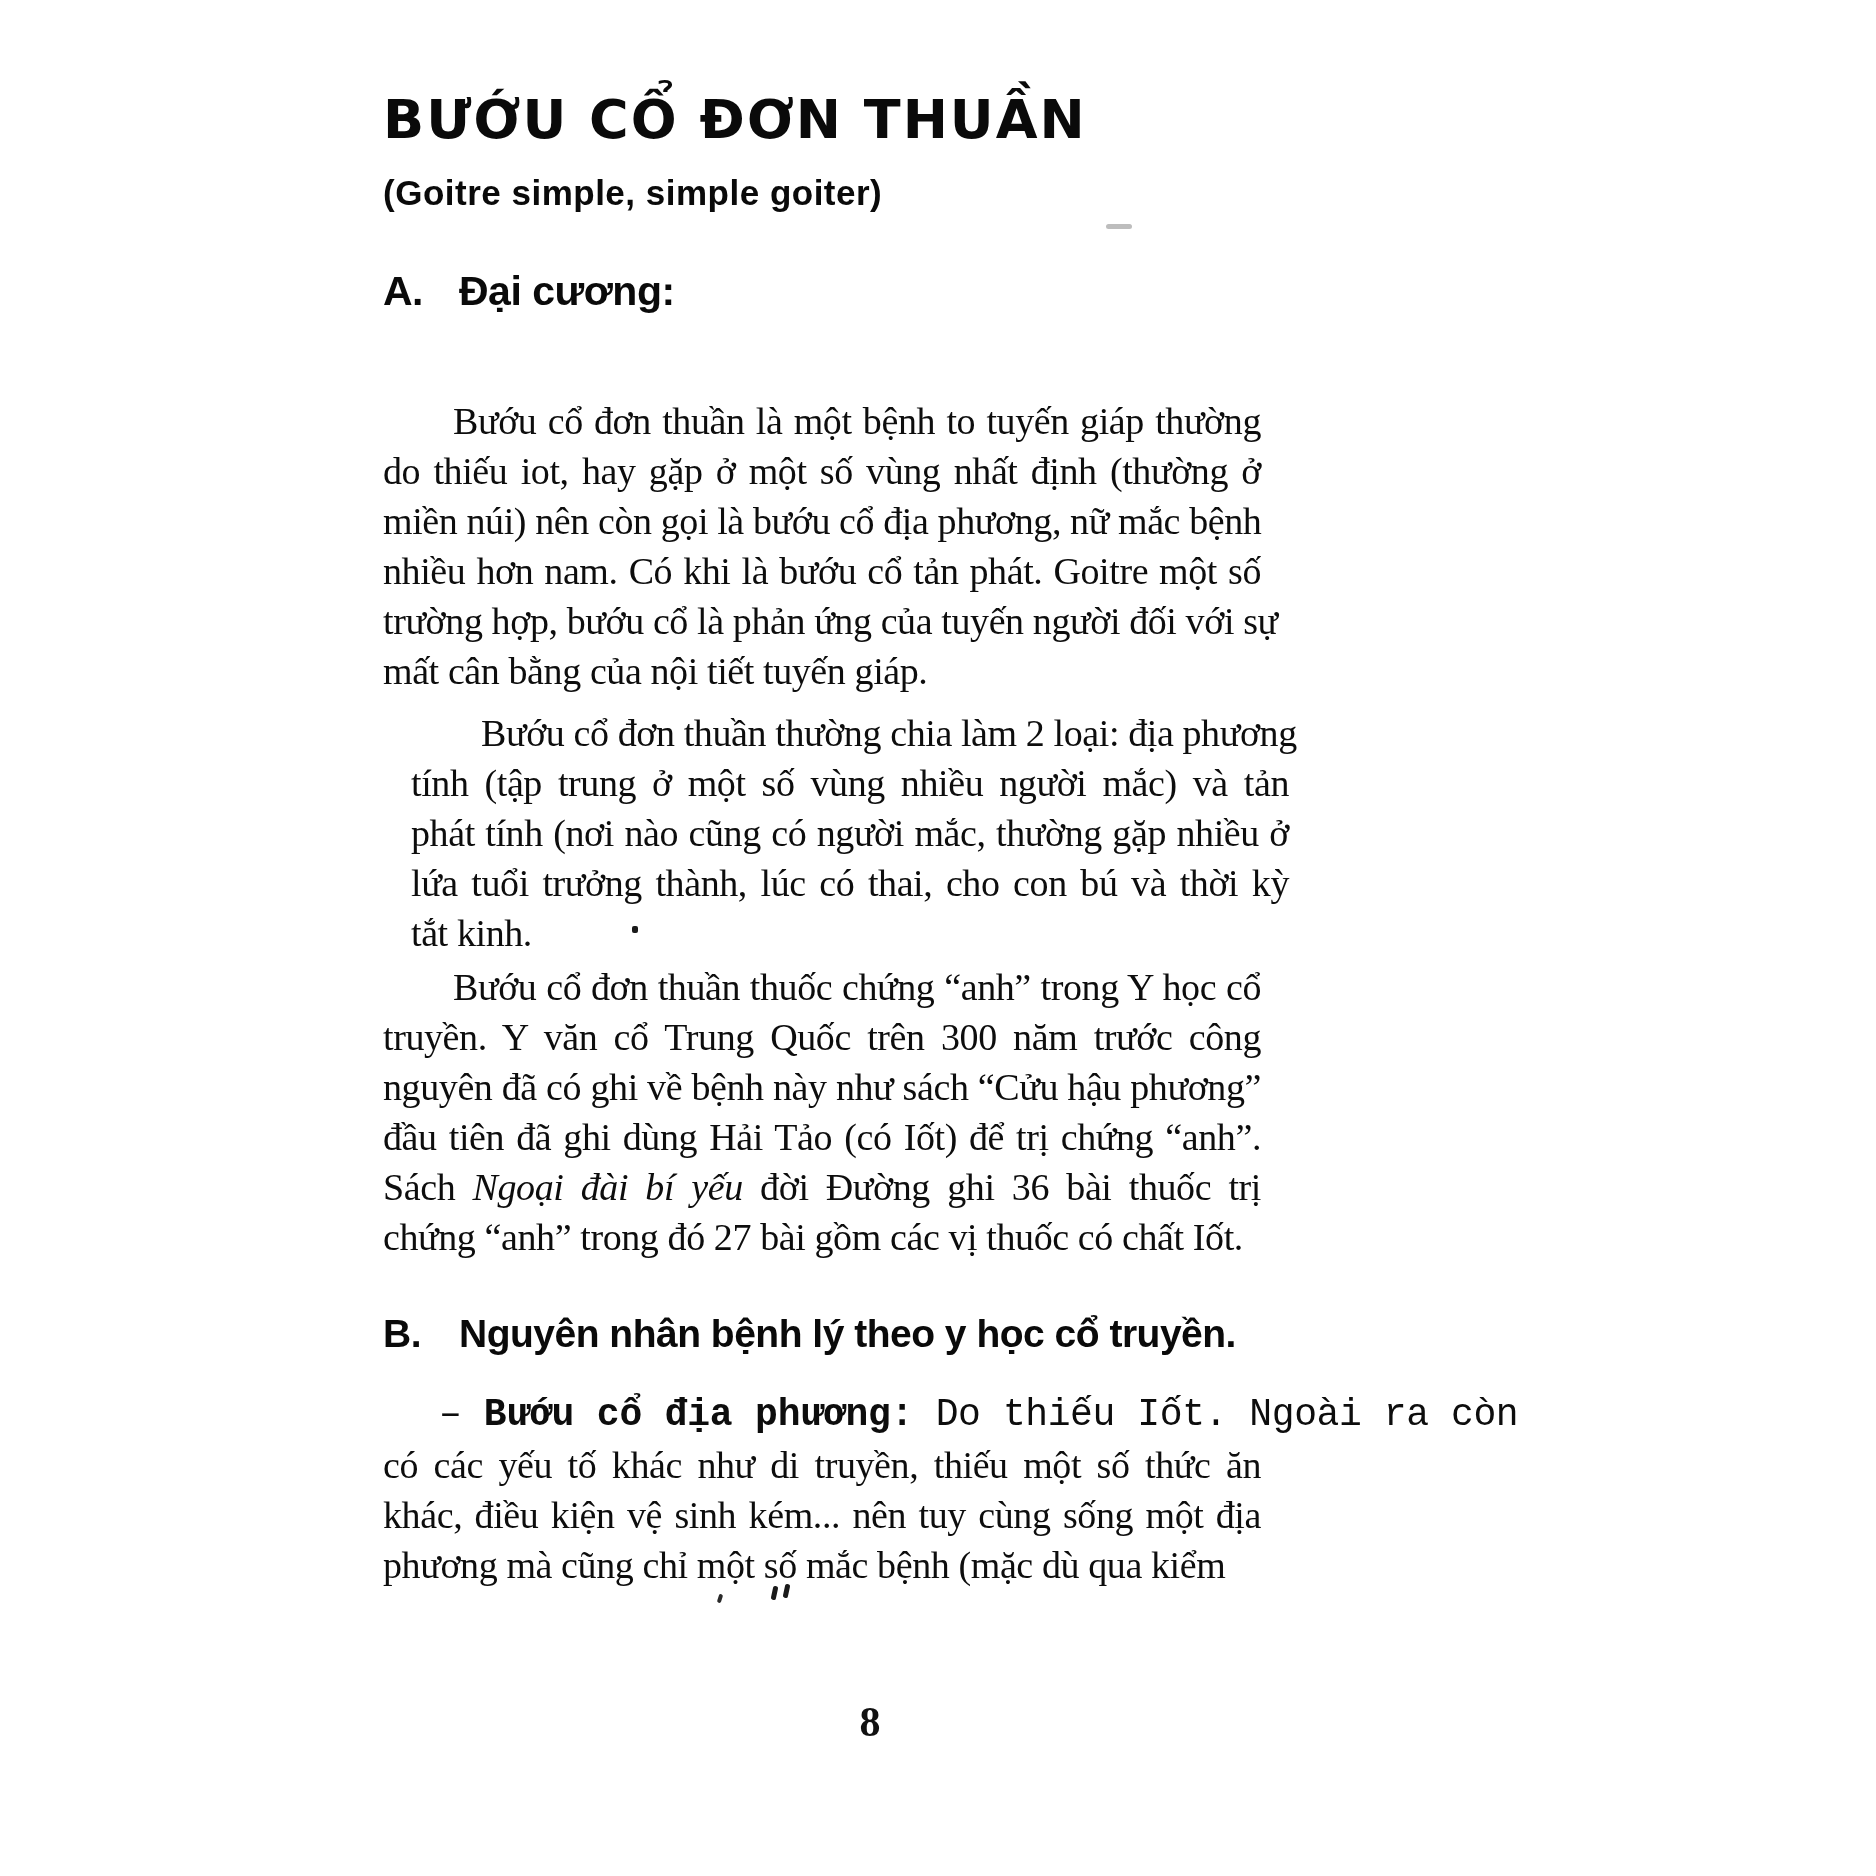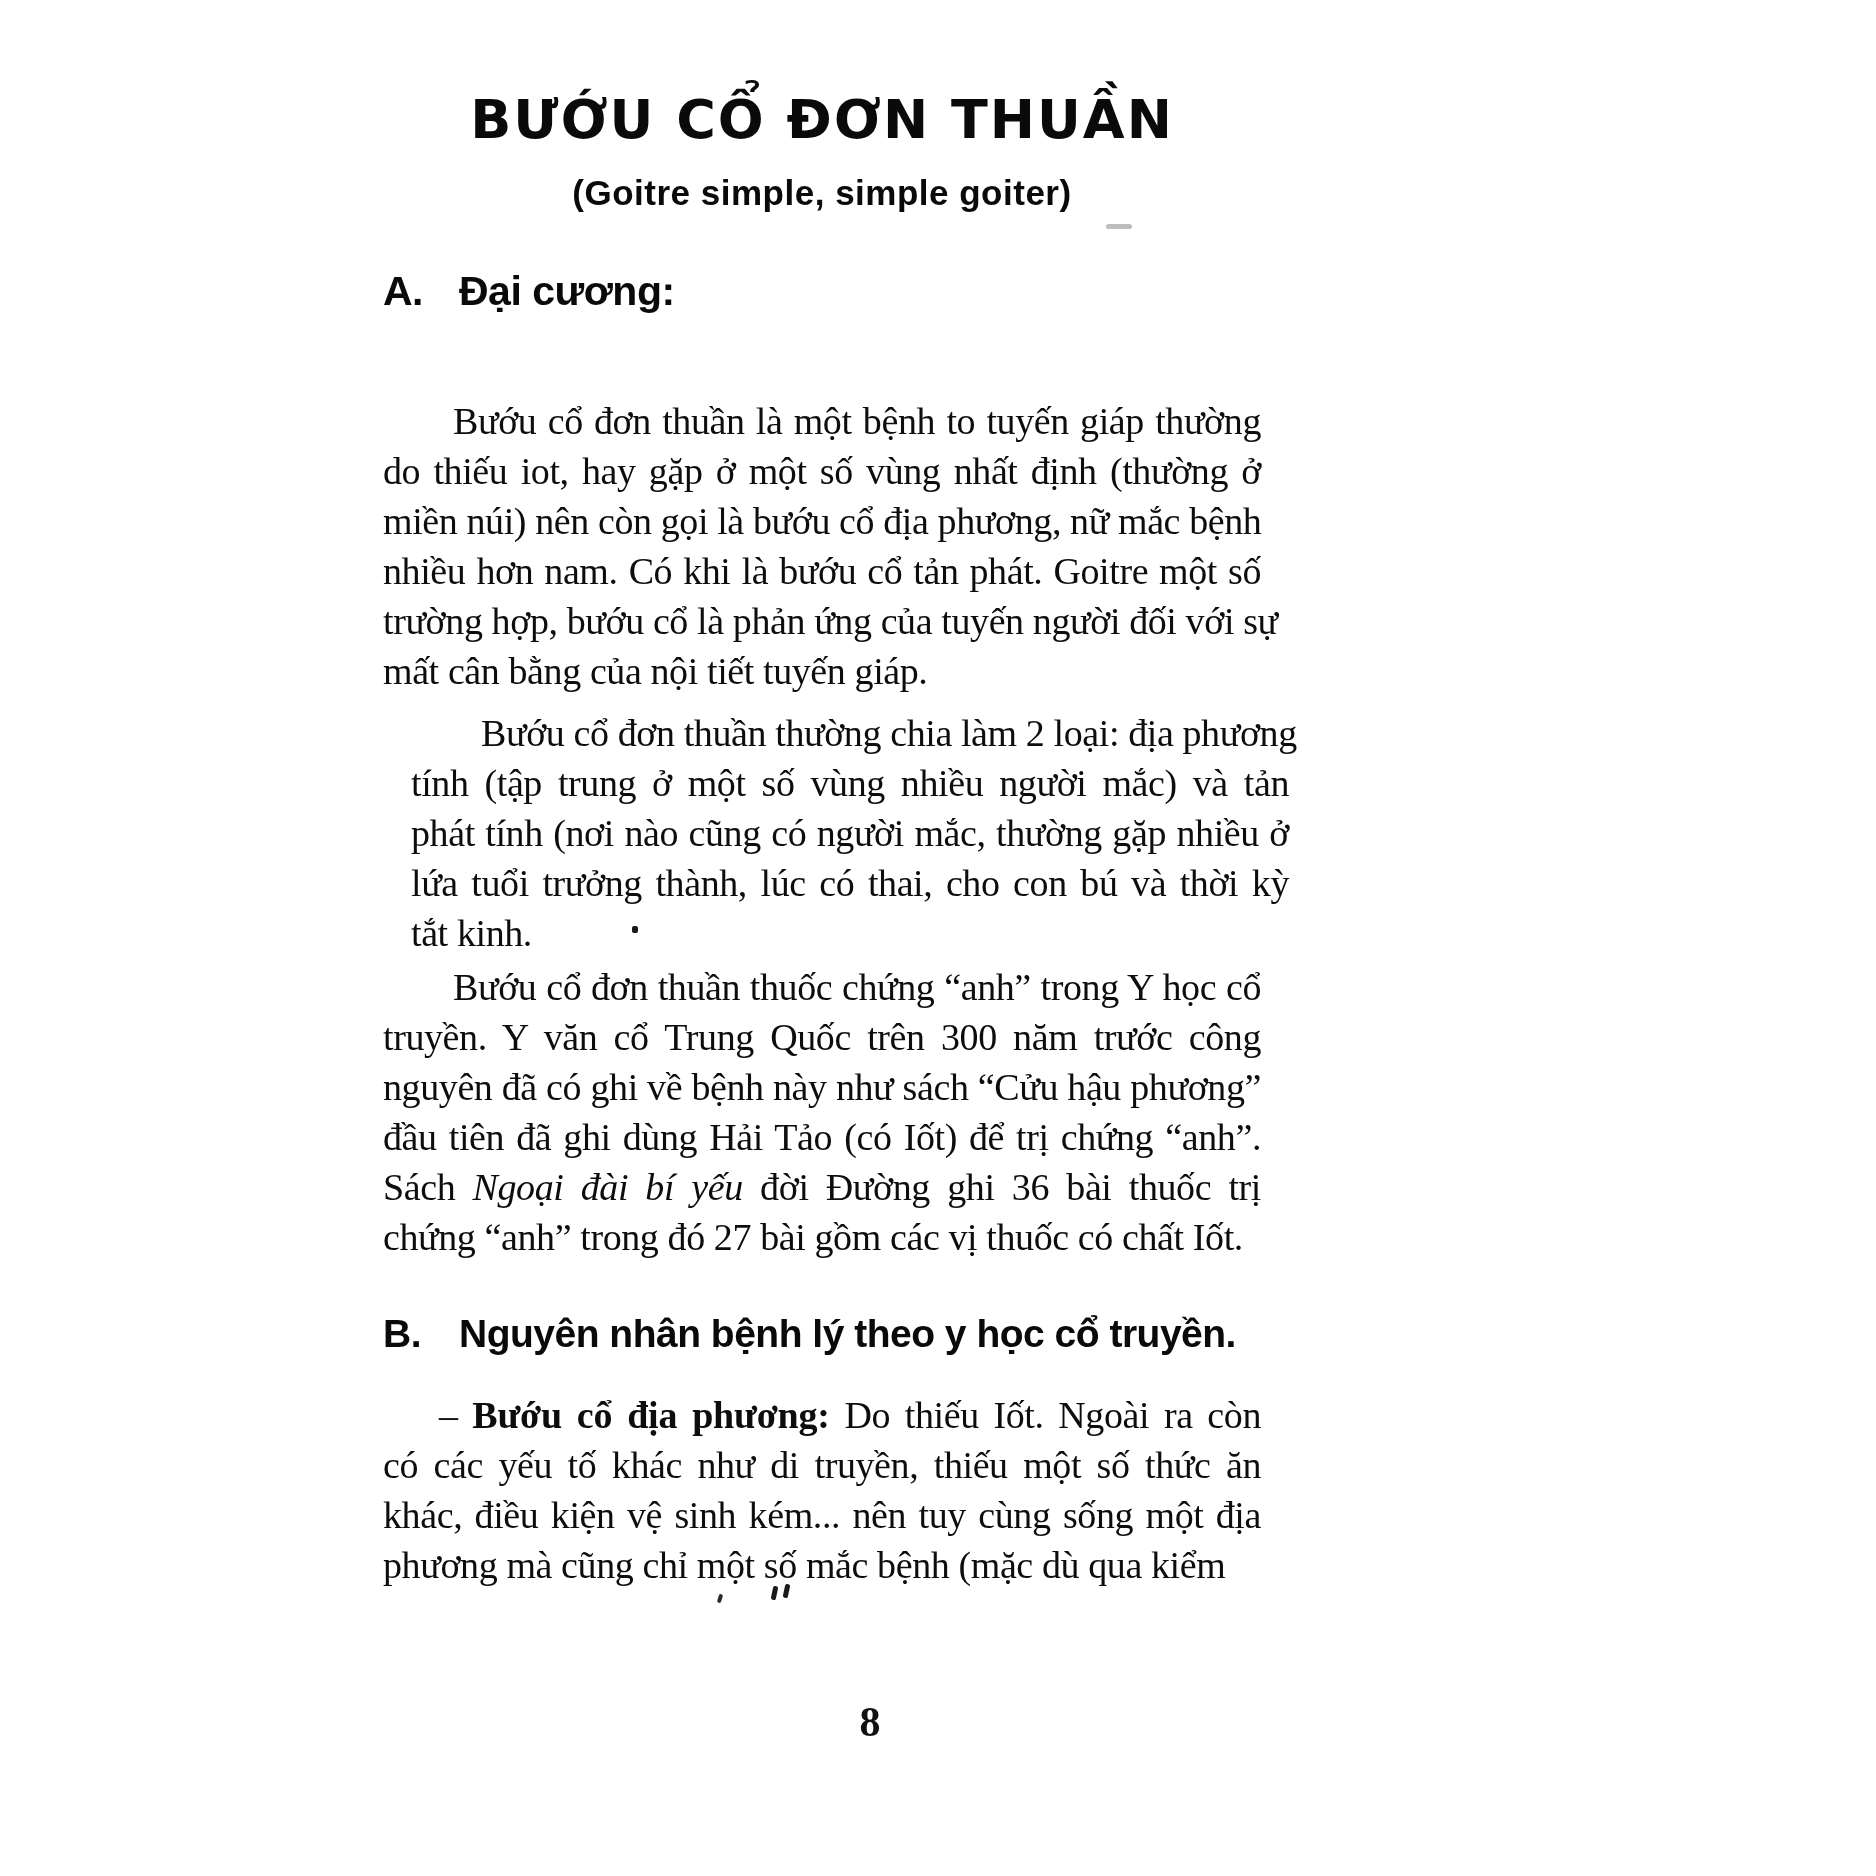--- a/index.html
+++ b/index.html
@@ -9,21 +9,21 @@
     width: 1876px;
     height: 1876px;
     background: #ffffff;
     color: #0d0d0d;
     overflow: hidden;
     font-family: "Liberation Serif", "DejaVu Serif", serif;
   }
   .col { position: absolute; left: 383px; width: 878px; }
 
   
-  .title-wrap { top: 88px; text-align: center; }
+  .title-wrap { top: 88px; text-align: left; }
   .chapter-title {
     font-family: "DejaVu Sans", "Liberation Sans", sans-serif;
     font-weight: 800;
     font-size: 54px;
     letter-spacing: 2px;
     color: #0a0a0a;
   }
   .chapter-subtitle {
     margin-top: 22px;
     font-family: Liberation Sans, sans-serif;
@@ -55,21 +55,21 @@
     font-size: 38px;
     line-height: 50px;
     height: 50px;
     letter-spacing: -0.4px;
     white-space: nowrap;
     color: #0d0d0d;
   }
   .jl { text-align: justify; text-align-last: justify; }
   .ll { text-align: left; }
   .ind { text-indent: 70px; }
-  .ind-dash { text-indent: 56px; }
+  .ind-dash { text-indent: 56px; font-family: Liberation Mono, monospace; }
   .it { font-style: italic; }
   .bd { font-weight: 700; letter-spacing: -0.2px; }
 
   .page-number {
     position: absolute;
     left: 790px;
     top: 1698px;
     width: 160px;
     text-align: center;
     font-size: 42px;

